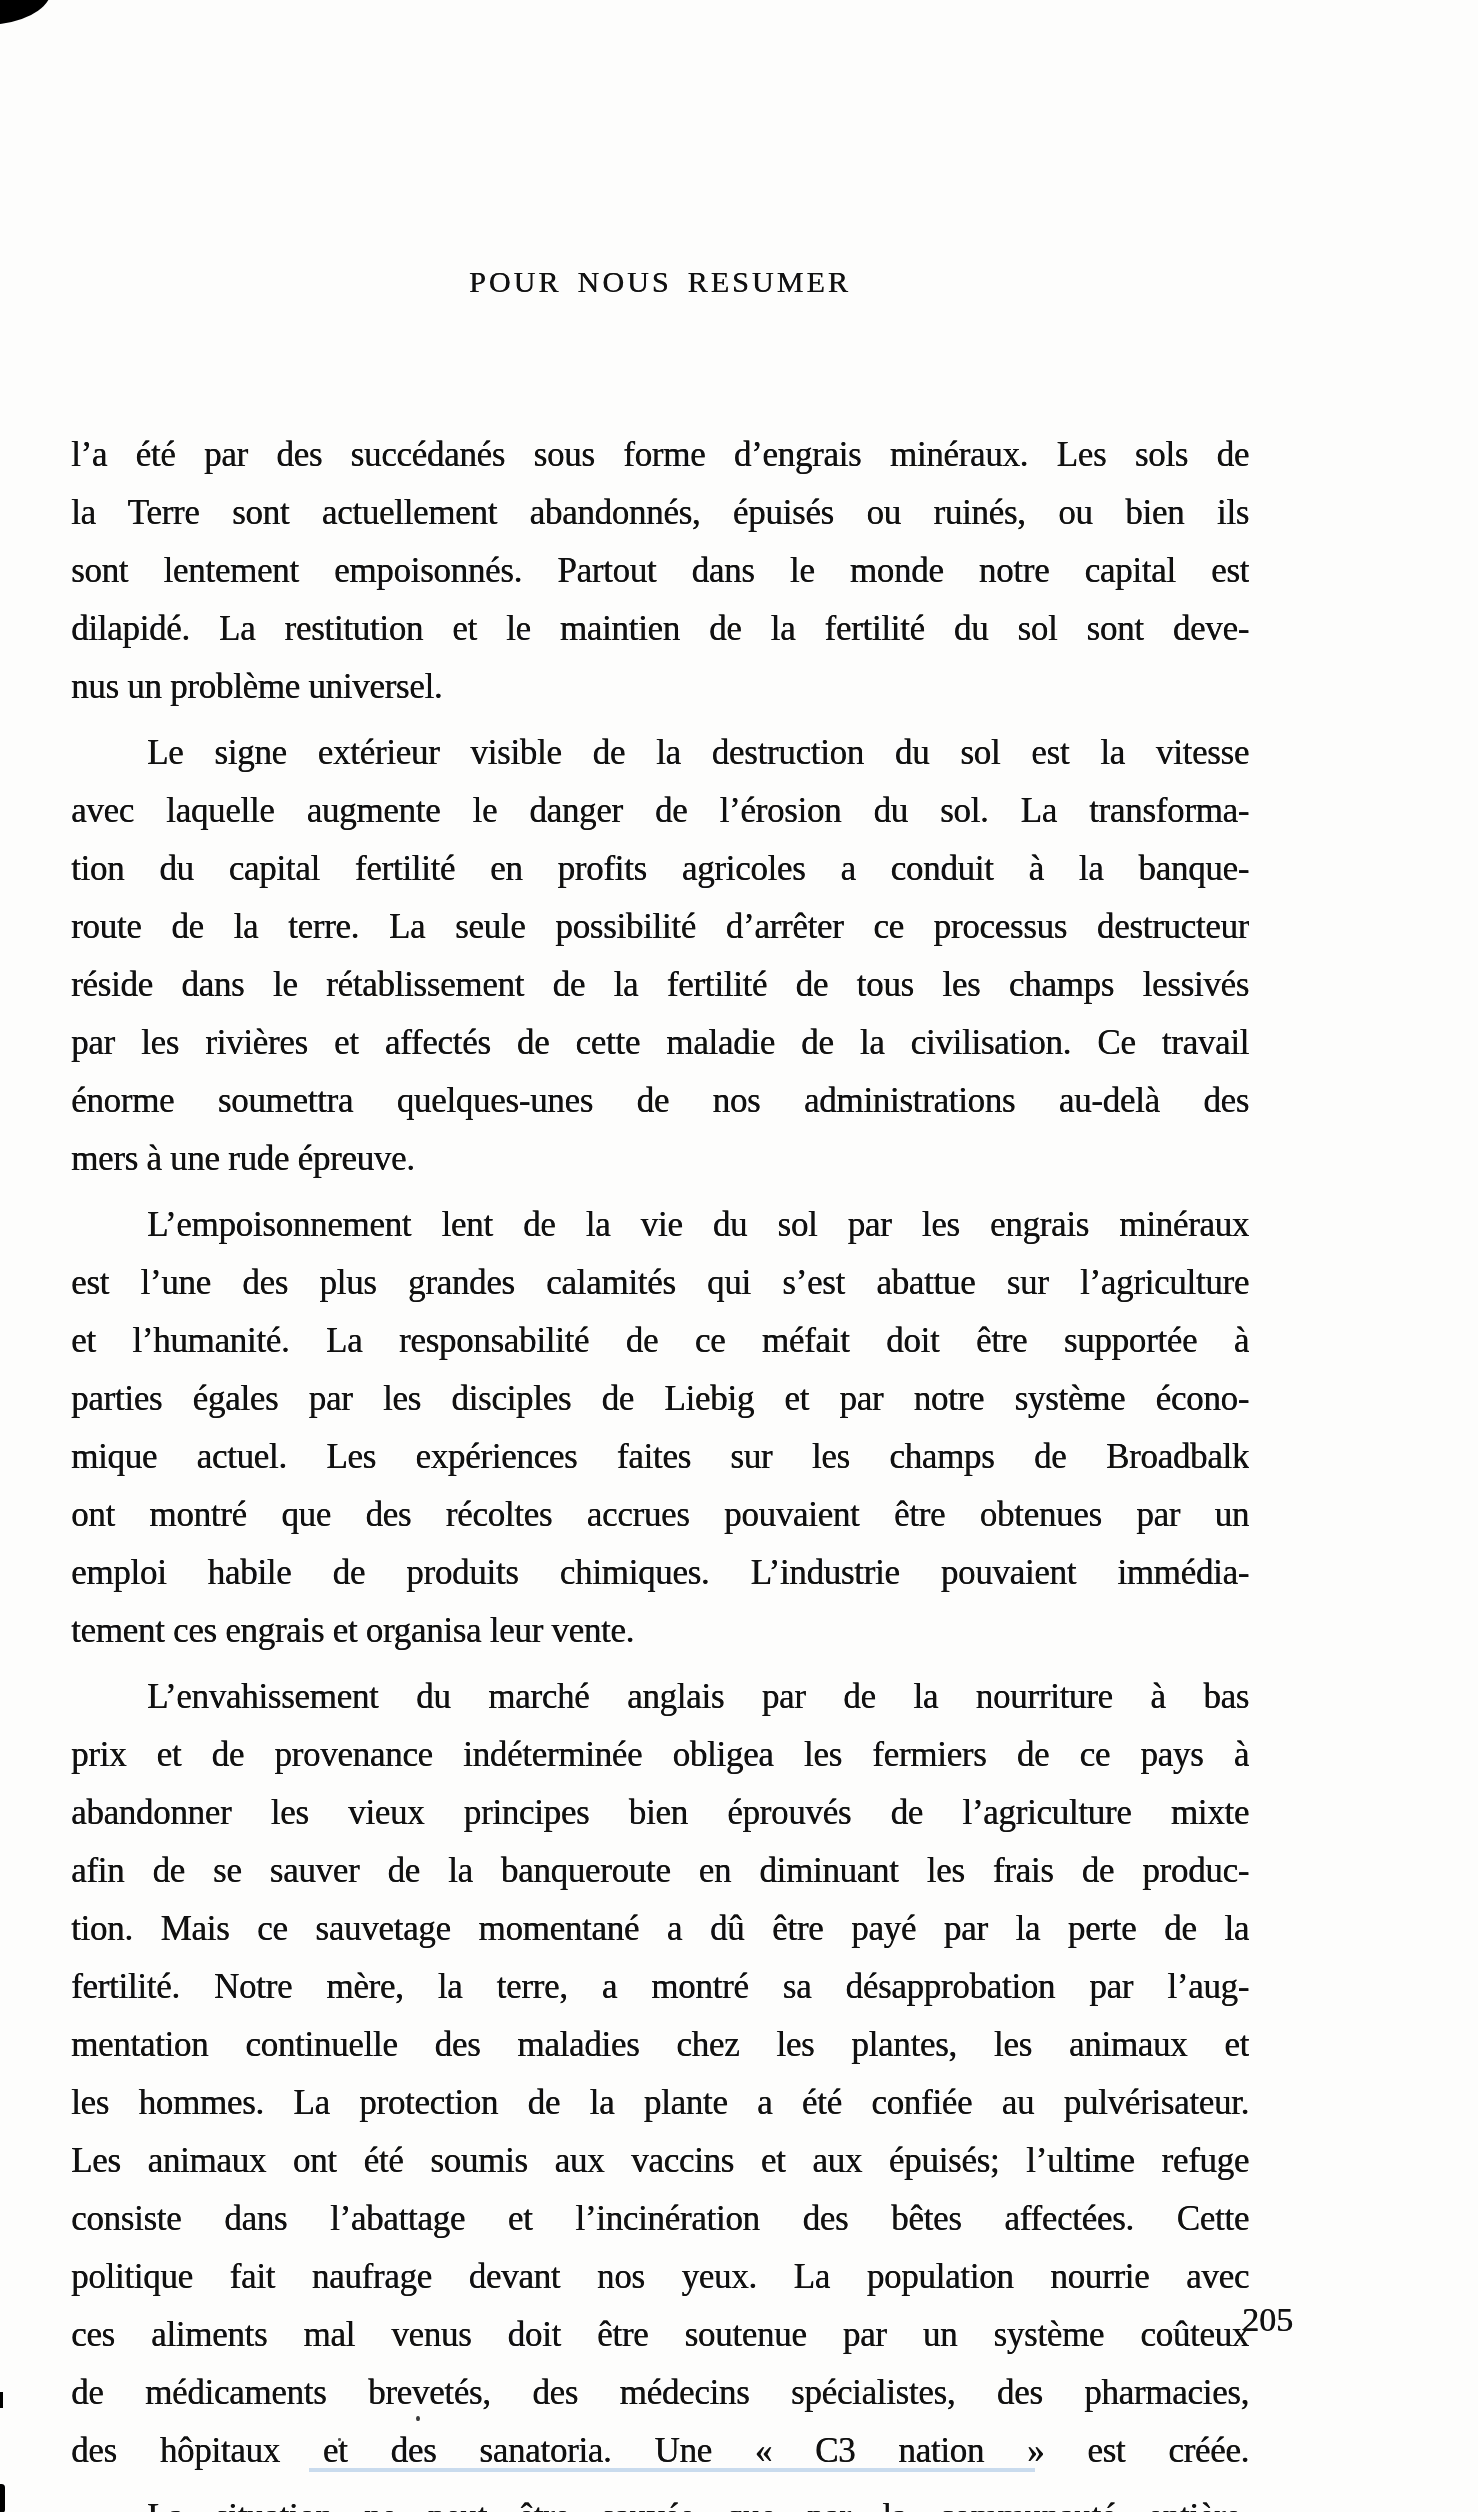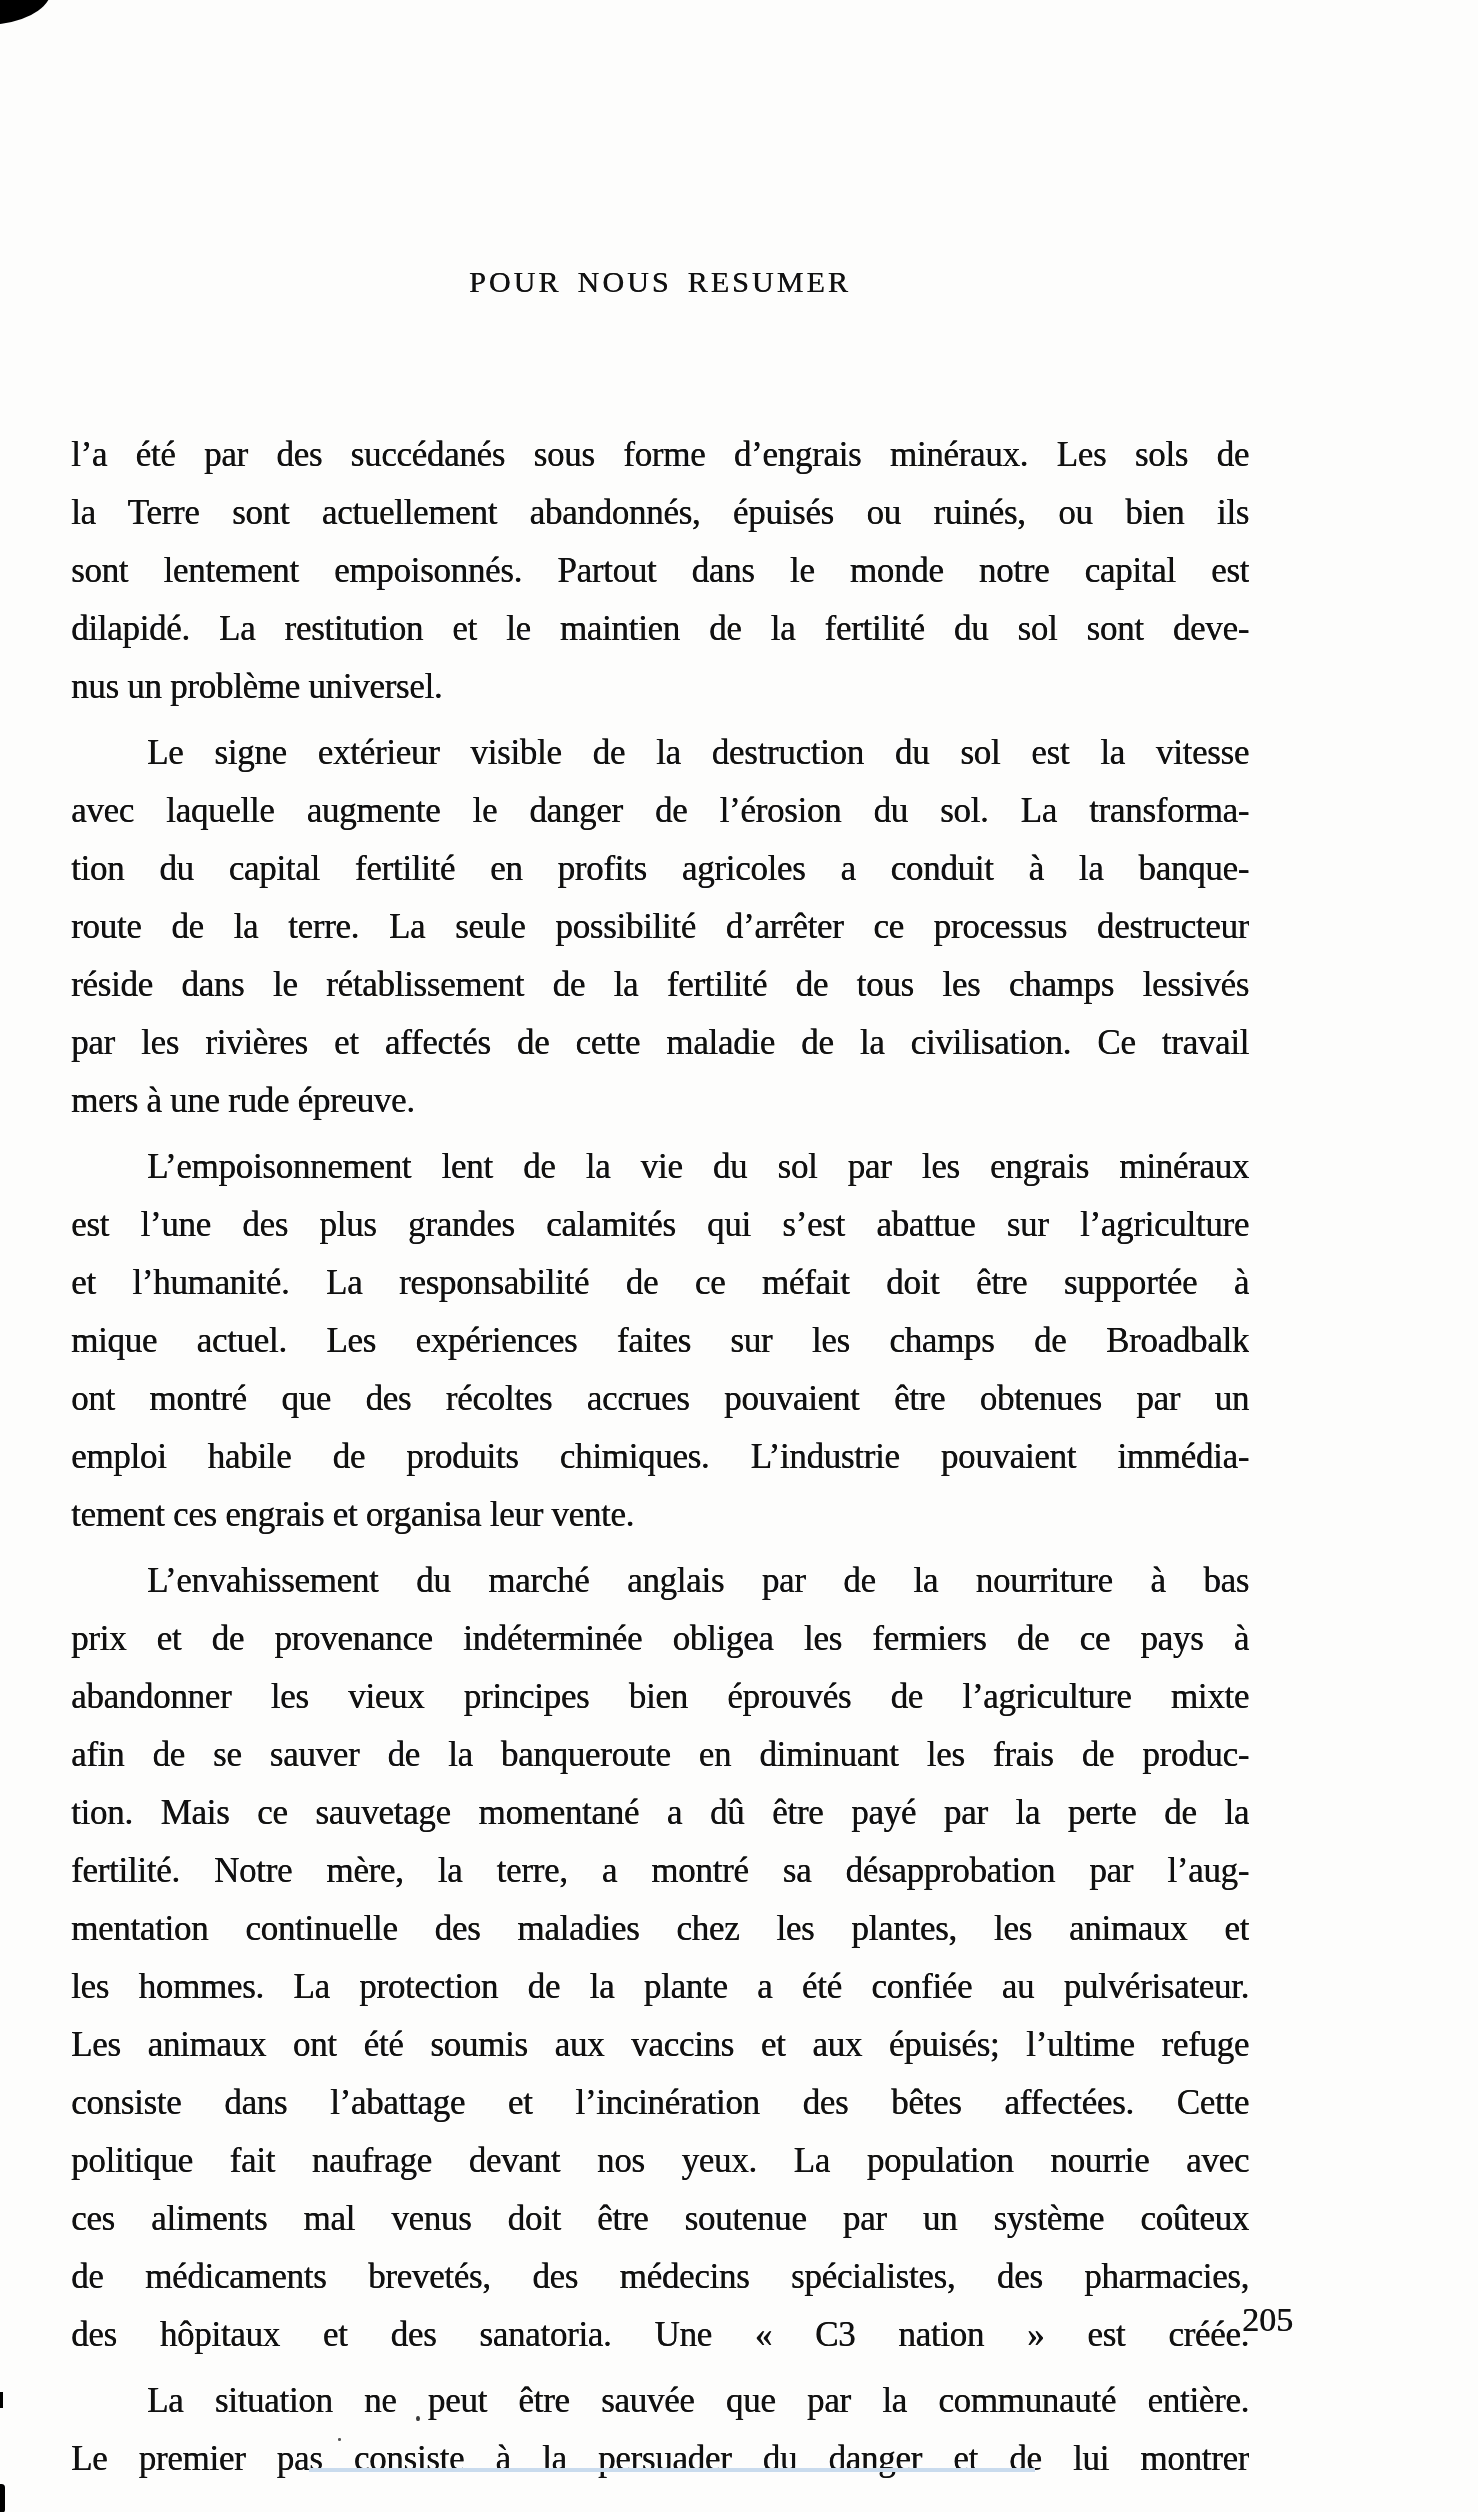--- a/index.html
+++ b/index.html
@@ -105,26 +105,28 @@
         <div class="line">dilapidé. La restitution et le maintien de la fertilité du sol sont deve-</div>
         <div class="line short">nus un problème universel.</div>
       </div>
       <div class="paragraph">
         <div class="line indent">Le signe extérieur visible de la destruction du sol est la vitesse</div>
         <div class="line">avec laquelle augmente le danger de l’érosion du sol. La transforma-</div>
         <div class="line">tion du capital fertilité en profits agricoles a conduit à la banque-</div>
         <div class="line">route de la terre. La seule possibilité d’arrêter ce processus destructeur</div>
         <div class="line">réside dans le rétablissement de la fertilité de tous les champs lessivés</div>
         <div class="line">par les rivières et affectés de cette maladie de la civilisation. Ce travail</div>
+        <div class="line">énorme soumettra quelques-unes de nos administrations au-delà des</div>
         <div class="line short">mers à une rude épreuve.</div>
       </div>
       <div class="paragraph">
         <div class="line indent">L’empoisonnement lent de la vie du sol par les engrais minéraux</div>
         <div class="line">est l’une des plus grandes calamités qui s’est abattue sur l’agriculture</div>
         <div class="line">et l’humanité. La responsabilité de ce méfait doit être supportée à</div>
+        <div class="line">parties égales par les disciples de Liebig et par notre système écono-</div>
         <div class="line">mique actuel. Les expériences faites sur les champs de Broadbalk</div>
         <div class="line">ont montré que des récoltes accrues pouvaient être obtenues par un</div>
         <div class="line">emploi habile de produits chimiques. L’industrie pouvaient immédia-</div>
         <div class="line short">tement ces engrais et organisa leur vente.</div>
       </div>
       <div class="paragraph">
         <div class="line indent">L’envahissement du marché anglais par de la nourriture à bas</div>
         <div class="line">prix et de provenance indéterminée obligea les fermiers de ce pays à</div>
         <div class="line">abandonner les vieux principes bien éprouvés de l’agriculture mixte</div>
         <div class="line">afin de se sauver de la banqueroute en diminuant les frais de produc-</div>

